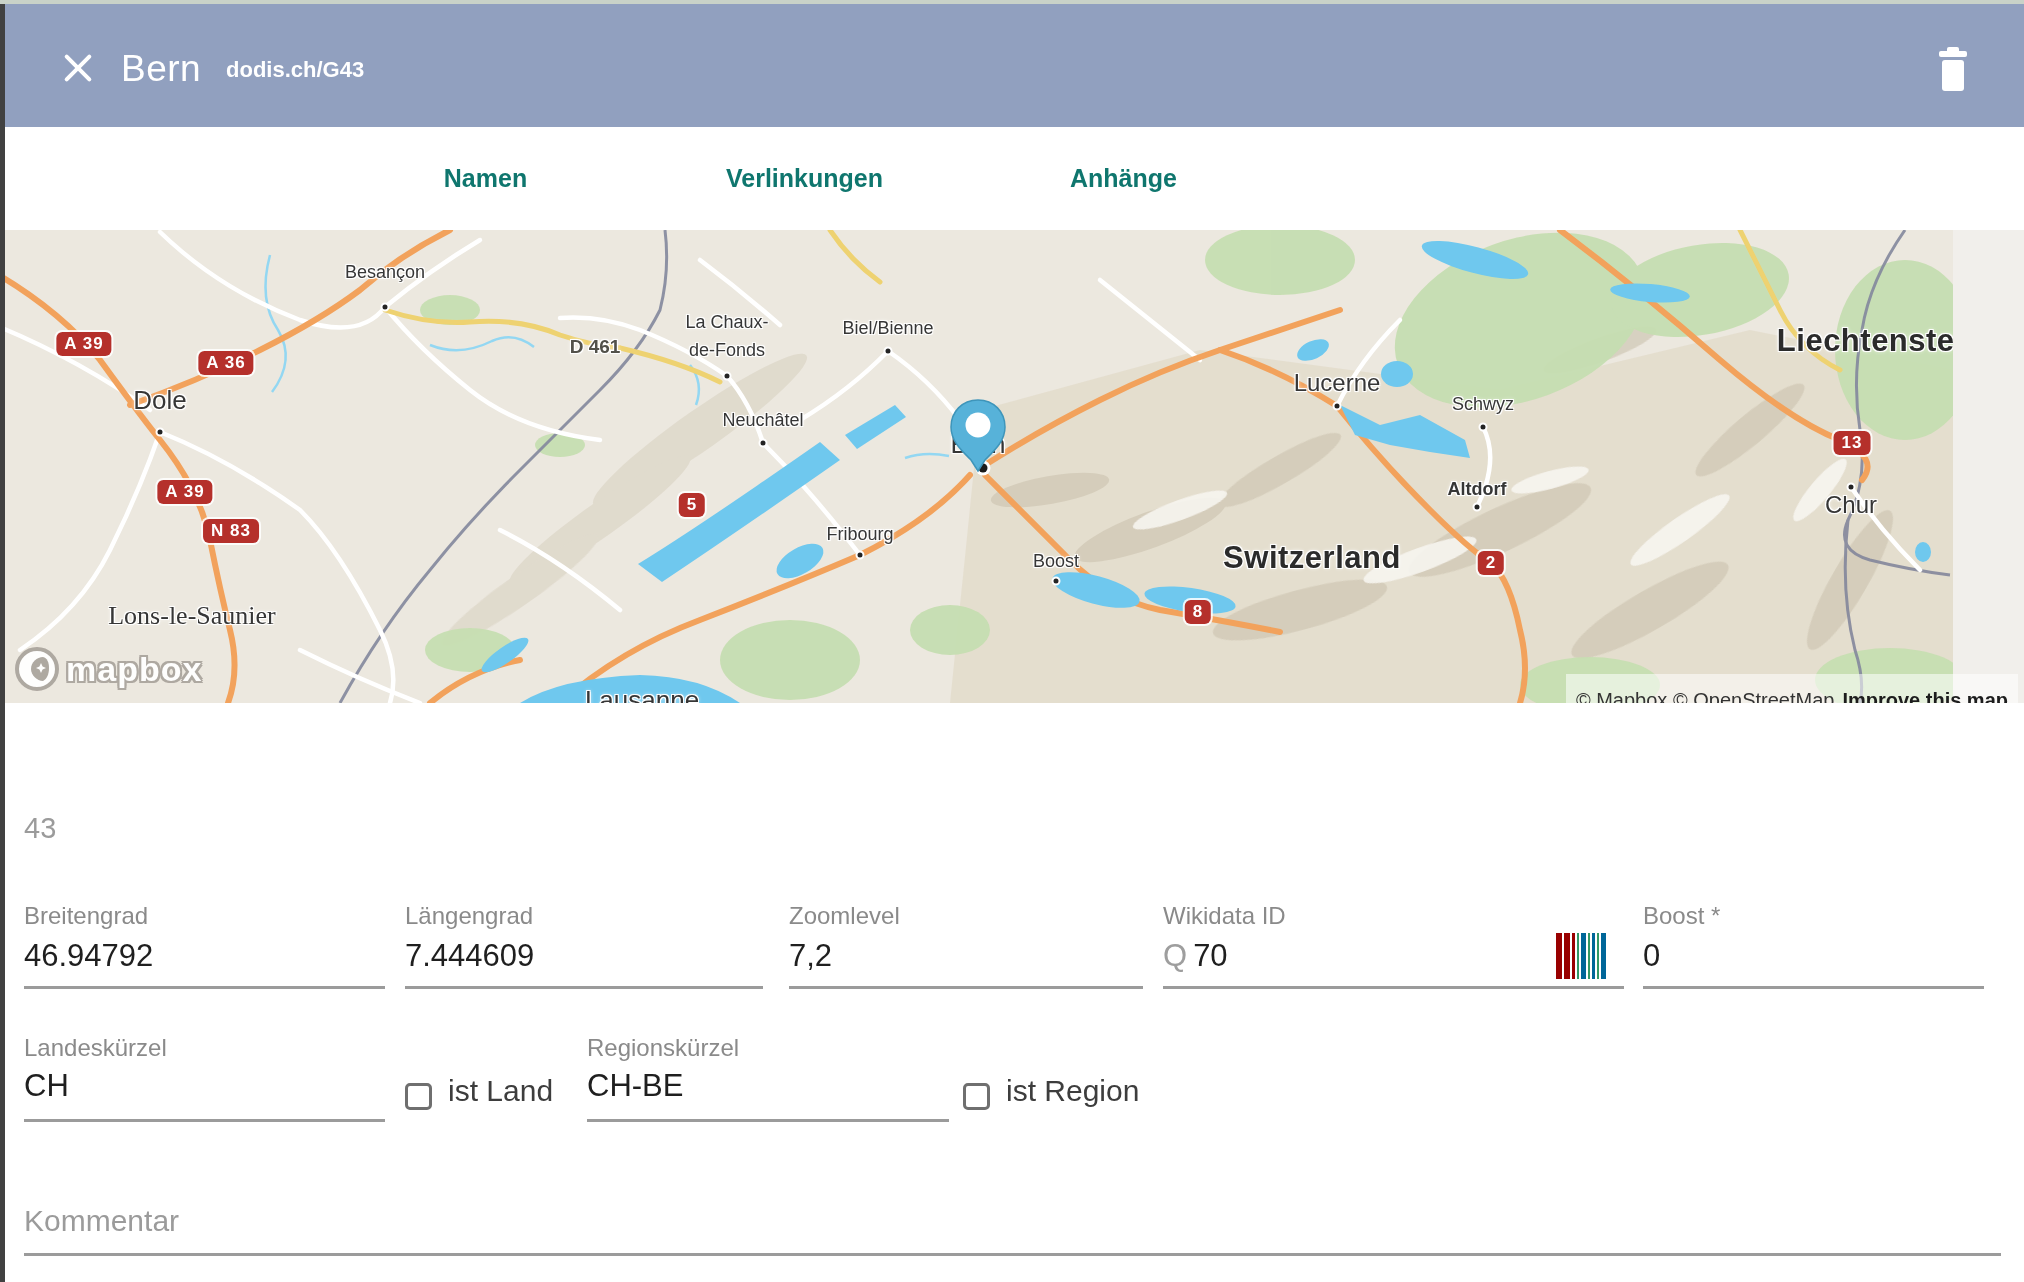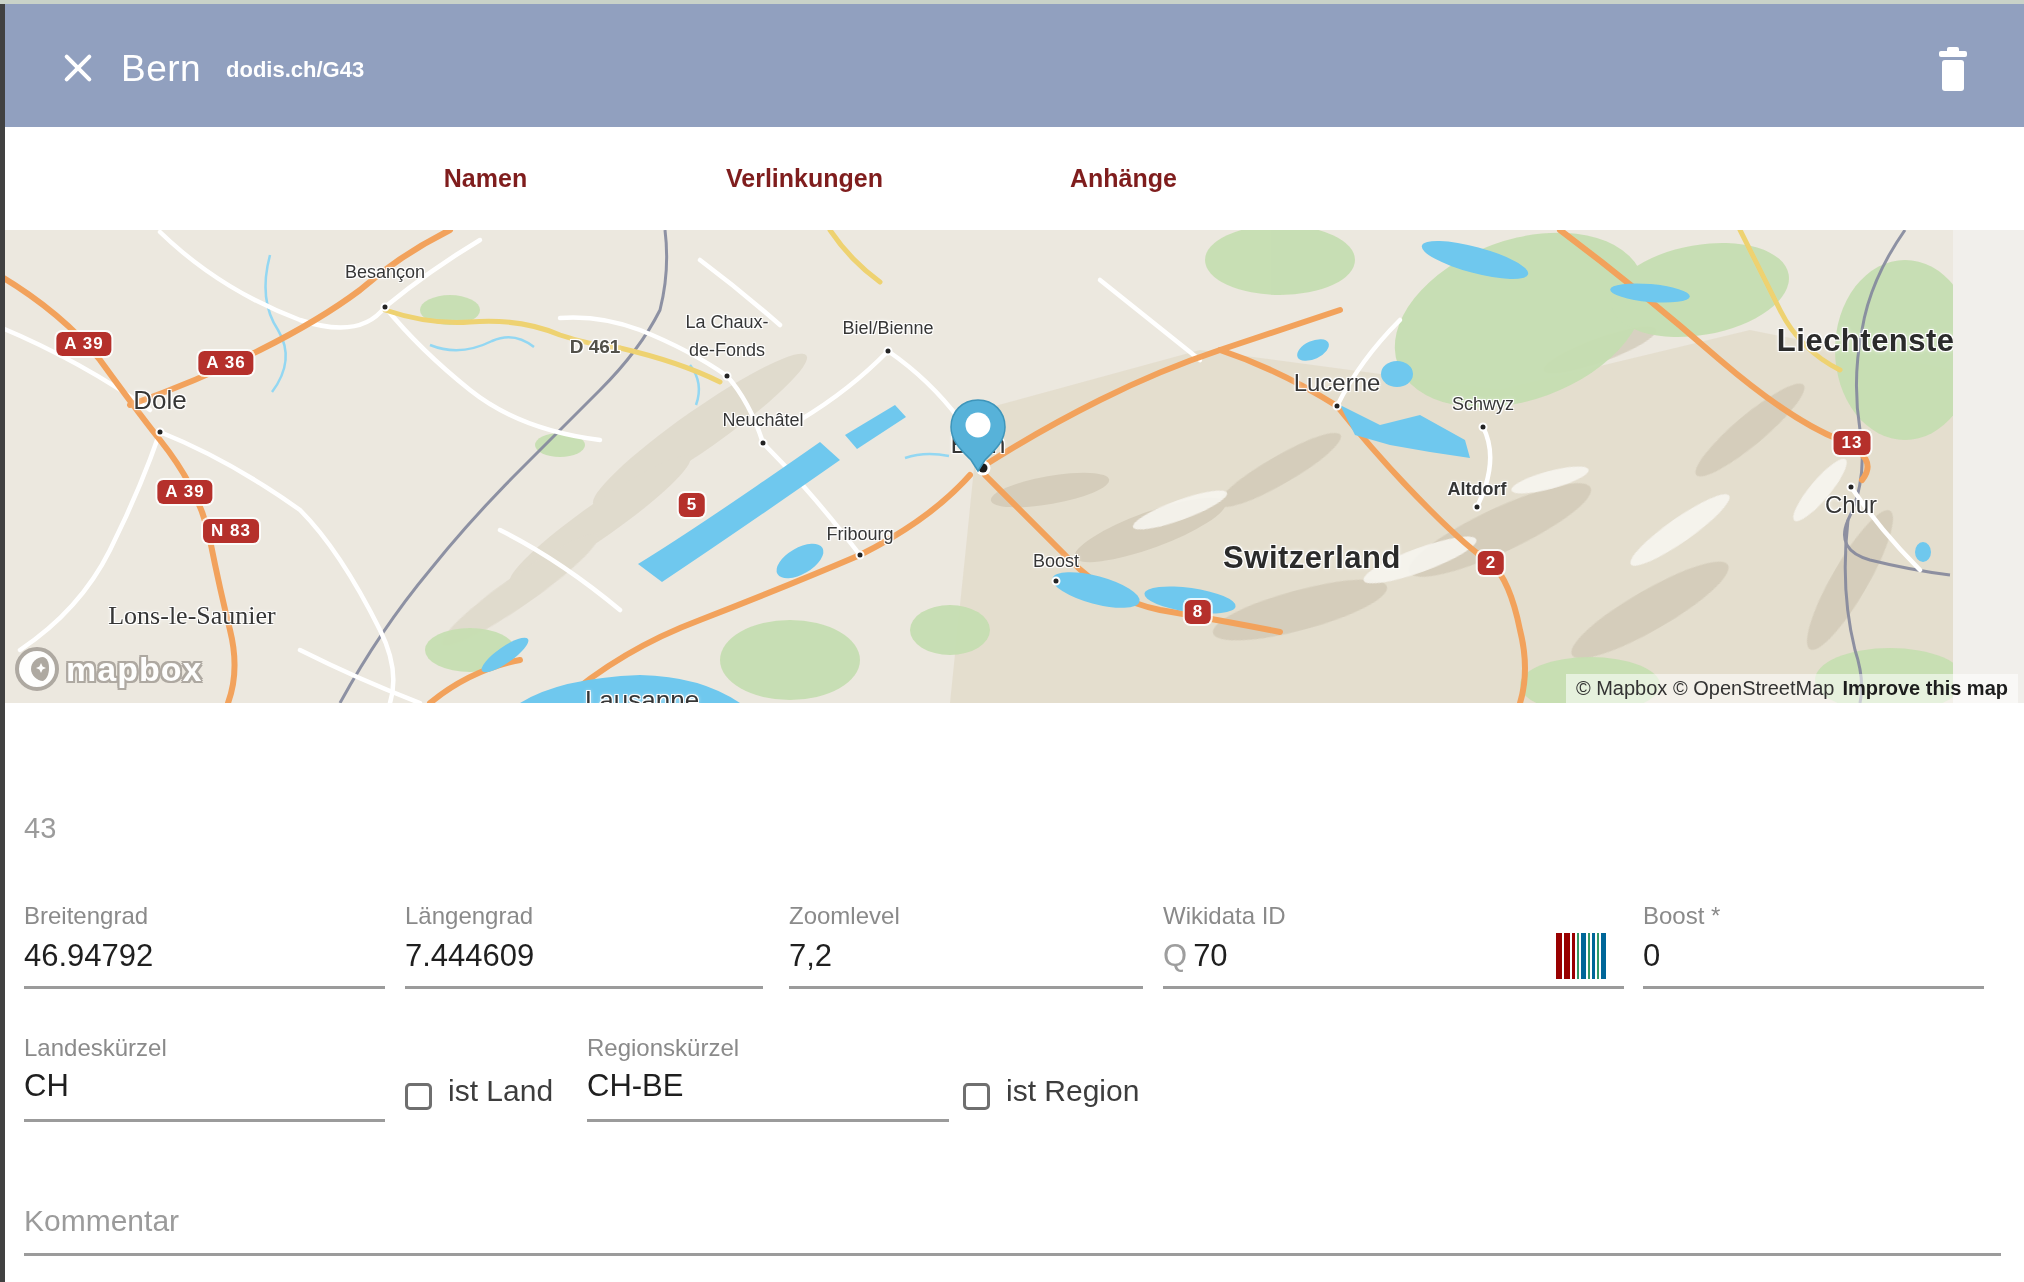--- a/index.html
+++ b/index.html
@@ -16,21 +16,21 @@
   .close-x { position:absolute; left:60px; top:46px; width:36px; height:36px; cursor:pointer; }
   .close-x:before,.close-x:after { content:""; position:absolute; left:16px; top:0; width:4px; height:36px; background:#fff; border-radius:2px; }
   .close-x:before { transform:rotate(45deg); }
   .close-x:after { transform:rotate(-45deg); }
   .hdr-title { position:absolute; left:121px; top:44px; font-size:37px; color:#fff; font-weight:400; letter-spacing:.5px; }
   .hdr-badge { position:absolute; left:226px; top:53px; font-size:22px; color:#fff; font-weight:700; }
   .trash { position:absolute; left:1936px; top:43px; width:34px; height:46px; cursor:pointer; }
 
   
   .tabs { position:absolute; left:0; top:127px; width:2024px; height:103px; background:#fff; }
-  .tab { position:absolute; top:0; height:103px; line-height:103px; text-align:center; font-size:25px; font-weight:700; color:#7f1d1d; cursor:pointer; }
+  .tab { position:absolute; top:0; height:103px; line-height:103px; text-align:center; font-size:25px; font-weight:700; color:#0f766e; cursor:pointer; }
   .tab.active { color:#4a4a4a; }
   .tab.active .tab-underline { position:absolute; left:0; right:0; bottom:4px; height:4px; background:#6e6e6e; }
 
   
   .map { position:absolute; left:0; top:230px; width:2024px; height:473px; background:#f1efeb; overflow:hidden; }
   .tiles { position:absolute; left:0; top:0; width:1953px; height:473px; overflow:hidden; background:#ece8df; }
   .tiles > svg.base { position:absolute; left:0; top:0; }
   .mlabel { position:absolute; transform:translate(-50%,-50%); white-space:nowrap; color:#363636; font-weight:500;
      text-shadow:1px 1px 0 #fff,-1px -1px 0 #fff,1px -1px 0 #fff,-1px 1px 0 #fff,0 0 4px #fff; z-index:5; }
   .city { font-size:18px; }
@@ -40,21 +40,21 @@
   .road-lbl { font-size:19px; font-weight:700; color:#52514a; }
   .dot { position:absolute; width:9px; height:9px; background:#242424; border:2px solid #fff; border-radius:50%; transform:translate(-50%,-50%); z-index:4; }
   .shield { position:absolute; transform:translate(-50%,-50%); background:#b5302b; color:#fff; font-size:17px; font-weight:700;
      padding:2px 8px; border-radius:6px; box-shadow:0 0 0 2px rgba(255,255,255,.85); z-index:6; letter-spacing:1px; }
   .pin-svg { position:absolute; left:949px; top:166px; z-index:8; }
   .bern-label { z-index:7; }
   .mb-logo { position:absolute; left:14px; top:416px; display:flex; align-items:center; z-index:9; opacity:.92; }
   .mb-word { font-size:34px; font-weight:700; color:#fff; letter-spacing:1px; margin-left:6px;
      text-shadow:2px 0 0 #a9a39c,-2px 0 0 #a9a39c,0 2px 0 #a9a39c,0 -2px 0 #a9a39c,2px 2px 0 #a9a39c,-2px -2px 0 #a9a39c,2px -2px 0 #a9a39c,-2px 2px 0 #a9a39c; }
   .attribution { position:absolute; right:6px; top:444px; height:41px; line-height:29px; background:rgba(255,255,255,.55);
-     padding:0 10px; font-size:20px; color:#333; z-index:10; white-space:nowrap; }
+     padding:12px 10px; font-size:20px; color:#333; z-index:10; white-space:nowrap; }
   .attribution .improve { font-weight:700; color:#1d1d1d; margin-left:8px; }
 
   
   .record-id { position:absolute; left:24px; top:812px; font-size:29px; color:#9b9b9b; }
   .f-label { position:absolute; font-size:24px; color:#8a8a8a; }
   .f-value { position:absolute; font-size:31px; color:#1f1f1f; white-space:nowrap; }
   .f-line { position:absolute; height:3px; background:#9b9b9b; }
   .q-prefix { color:#9e9e9e; margin-right:6px; }
   .wd-icon { position:absolute; left:1556px; top:933px; }
   .cbox { position:absolute; width:27px; height:27px; border:3px solid #6f6f6f; border-radius:5px; background:#fff; cursor:pointer; }

